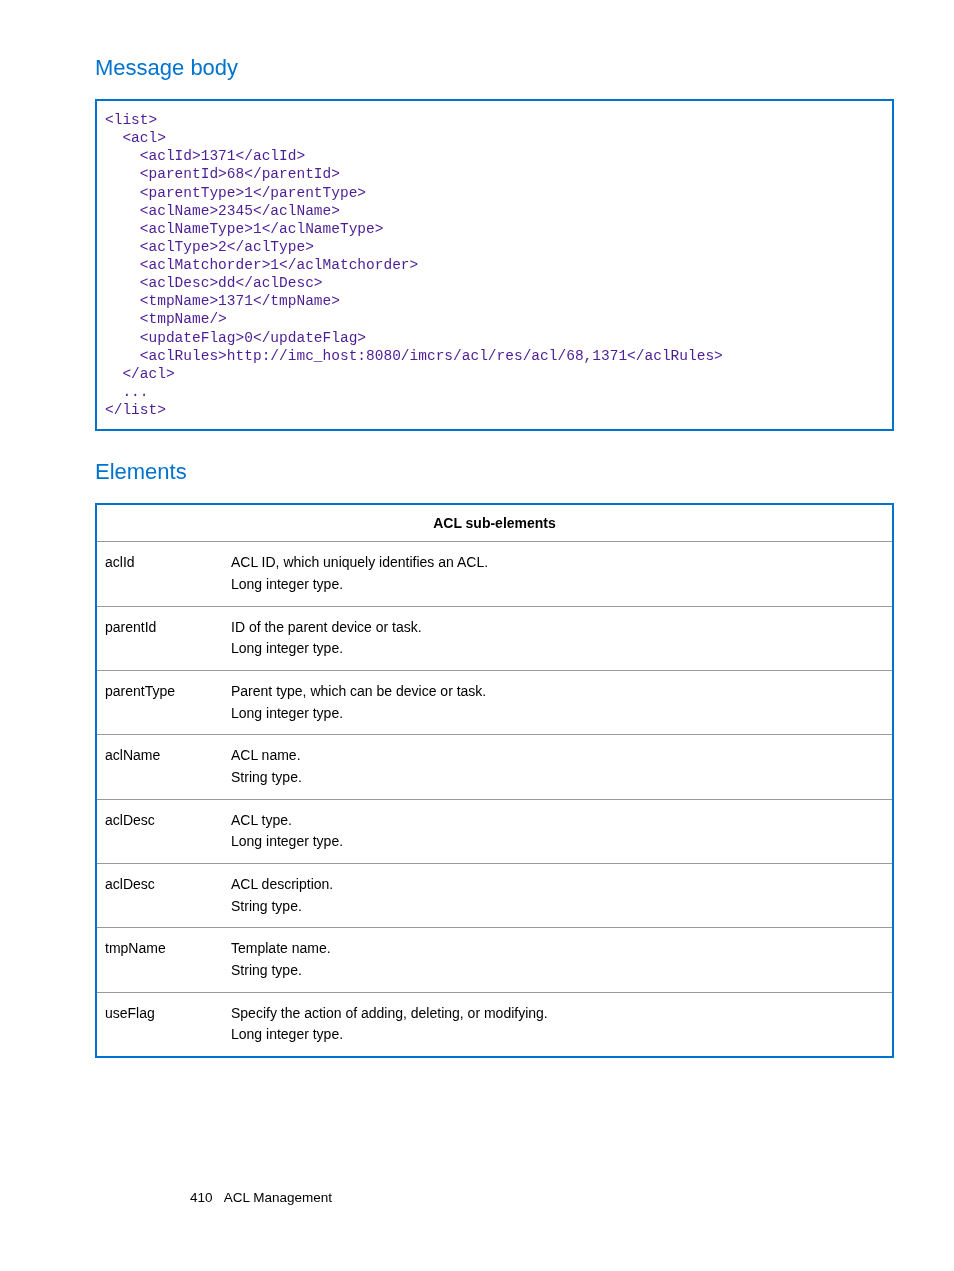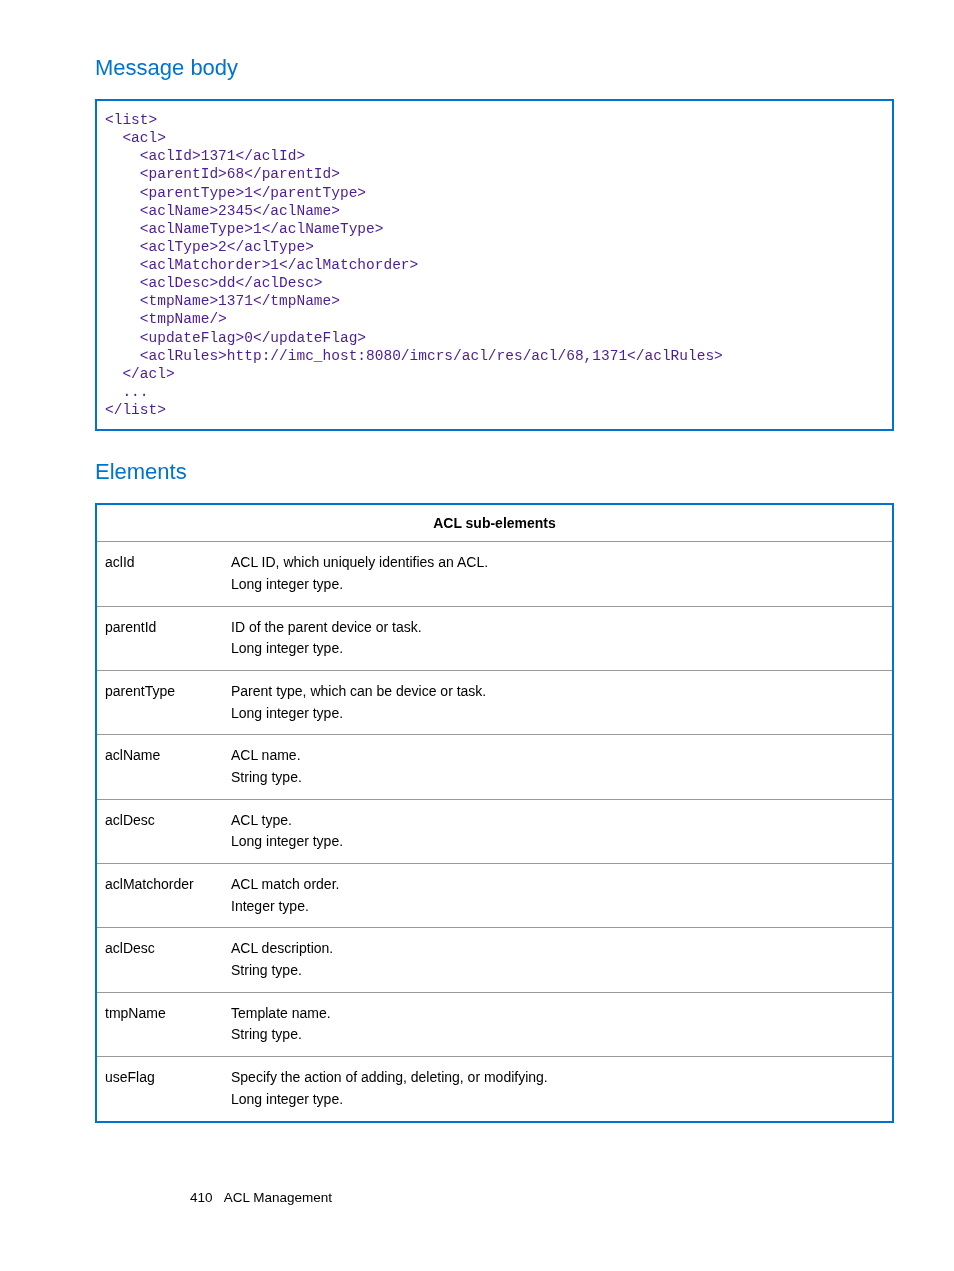--- a/index.html
+++ b/index.html
@@ -112,24 +112,20 @@
       </tr>
       <tr>
         <td class="name">aclName</td>
         <td><span>ACL name.</span><br><span>String type.</span></td>
       </tr>
       <tr>
         <td class="name">aclDesc</td>
         <td><span>ACL type.</span><br><span>Long integer type.</span></td>
       </tr>
       <tr>
-        <td class="name">aclMatchorder</td>
-        <td><span>ACL match order.</span><br><span>Integer type.</span></td>
-      </tr>
-      <tr>
         <td class="name">aclDesc</td>
         <td><span>ACL description.</span><br><span>String type.</span></td>
       </tr>
       <tr>
         <td class="name">tmpName</td>
         <td><span>Template name.</span><br><span>String type.</span></td>
       </tr>
       <tr>
         <td class="name">useFlag</td>
         <td><span>Specify the action of adding, deleting, or modifying.</span><br><span>Long integer type.</span></td>

